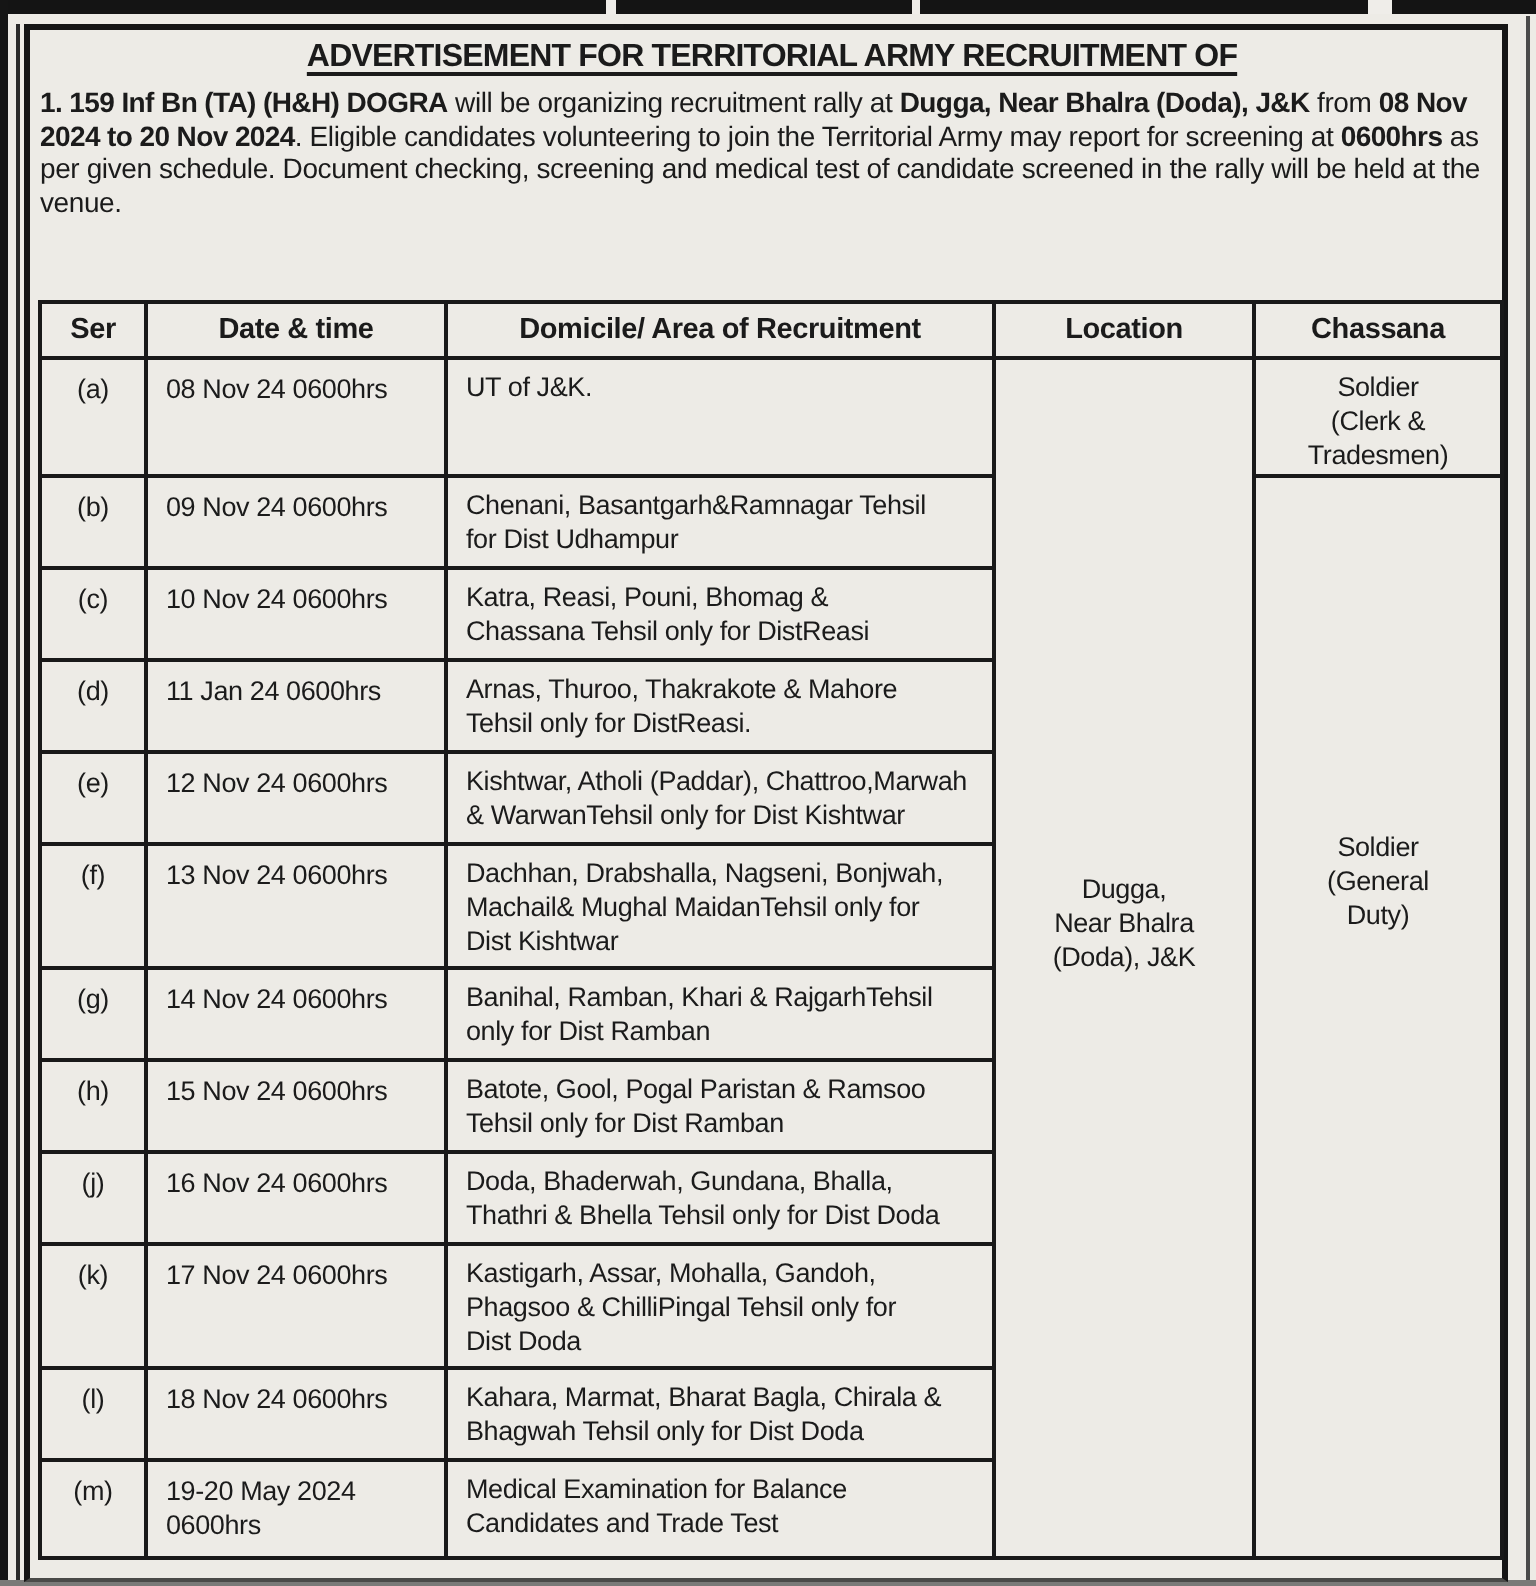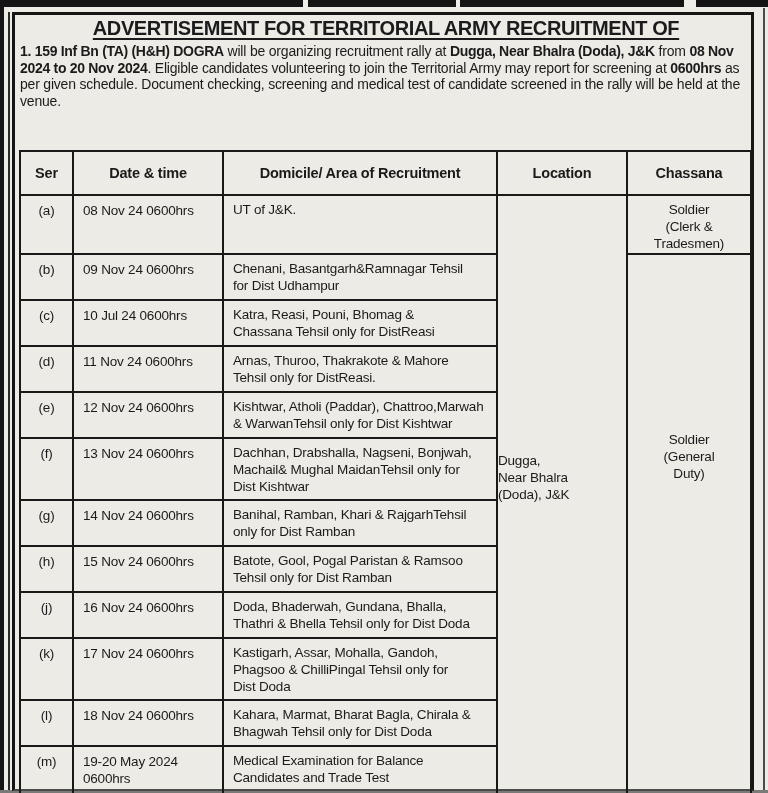--- a/index.html
+++ b/index.html
@@ -23,21 +23,21 @@
   .bottom-edge-line { position:absolute; left:0; top:790px; width:768px; height:3px; background:#7a7a78; }
   
   .page-frame {
     position:absolute; left:12px; top:12px; width:742px; height:779px;
     border:3px solid #151515; border-bottom:2px solid #4a4a48;
   }
   
   .content { position:absolute; left:20px; top:17px; width:732px; }
   .title {
     font-weight:700; text-align:center; letter-spacing:-0.4px;
-    font-size:20px; line-height:23px;
+    font-size:16px; line-height:23px;
     text-decoration:underline; text-decoration-thickness:2px; text-underline-offset:3px;
   }
   .intro {
     margin-top:3px;
     font-size:14px; line-height:16.6px; letter-spacing:-0.2px;
   }
   .intro b { letter-spacing:-0.3px; }
   .schedule-heading {
     margin-top:2px;
     font-size:14.2px; line-height:17px; font-weight:700; letter-spacing:-0.2px;
@@ -56,21 +56,21 @@
     font-size:13.5px; line-height:17px; letter-spacing:-0.2px;
     overflow:hidden;
   }
   table.schedule th {
     font-size:14.5px; font-weight:700; text-align:center; vertical-align:middle;
   }
   td.ser  { text-align:center; vertical-align:top; padding-top:6px; }
   td.date { text-align:left; vertical-align:top; padding:6px 2px 0 9px; white-space:pre-line;margin-top:48px; }
   td.area { text-align:left; vertical-align:top; padding:5px 2px 0 9px; white-space:pre-line;margin-left:24px; }
   td.loc  {
-    text-align:left; vertical-align:middle; white-space:pre-line;
+    text-align:center; vertical-align:middle; white-space:pre-line;
     line-height:18px; padding-bottom:36px;
   }
   td.remarks-clerk {
     text-align:center; vertical-align:top; white-space:pre-line;
     line-height:18px; padding-top:5px;
   }
   td.remarks-general {
     text-align:center; vertical-align:middle; white-space:pre-line;
     line-height:18px; padding-bottom:136px;
   }
@@ -98,21 +98,21 @@
 
 <table class="schedule">
   <colgroup>
     <col style="width:53px">
       <col style="width:150px">
       <col style="width:274px">
       <col style="width:130px">
       <col style="width:124px">
   </colgroup>
   <tbody>
-      <tr style="height:44px">
+      <tr style="height:28px">
     <th>Ser</th>
     <th>Date &amp; time</th>
     <th>Domicile/ Area of Recruitment</th>
     <th>Location</th>
     <th>Chassana</th>
   </tr>
   <tr style="height:59px">
     <td class="ser">(a)</td>
     <td class="date">08 Nov 24 0600hrs</td>
     <td class="area">UT of J&amp;K.</td>
@@ -127,27 +127,27 @@
     <td class="ser">(b)</td>
     <td class="date">09 Nov 24 0600hrs</td>
     <td class="area">Chenani, Basantgarh&amp;Ramnagar Tehsil
 for Dist Udhampur</td>
     <td class="remarks-general" rowspan="11">Soldier
 (General
 Duty)</td>
   </tr>
   <tr style="height:46px">
     <td class="ser">(c)</td>
-    <td class="date">10 Jul 24 0600hrs</td>
+    <td class="date">10 Nov 24 0600hrs</td>
     <td class="area">Katra, Reasi, Pouni, Bhomag &amp;
 Chassana Tehsil only for DistReasi</td>
   </tr>
   <tr style="height:46px">
     <td class="ser">(d)</td>
-    <td class="date">11 Nov 24 0600hrs</td>
+    <td class="date">11 Jan 24 0600hrs</td>
     <td class="area">Arnas, Thuroo, Thakrakote &amp; Mahore
 Tehsil only for DistReasi.</td>
   </tr>
   <tr style="height:46px">
     <td class="ser">(e)</td>
     <td class="date">12 Nov 24 0600hrs</td>
     <td class="area">Kishtwar, Atholi (Paddar), Chattroo,Marwah
 &amp; WarwanTehsil only for Dist Kishtwar</td>
   </tr>
   <tr style="height:62px">

